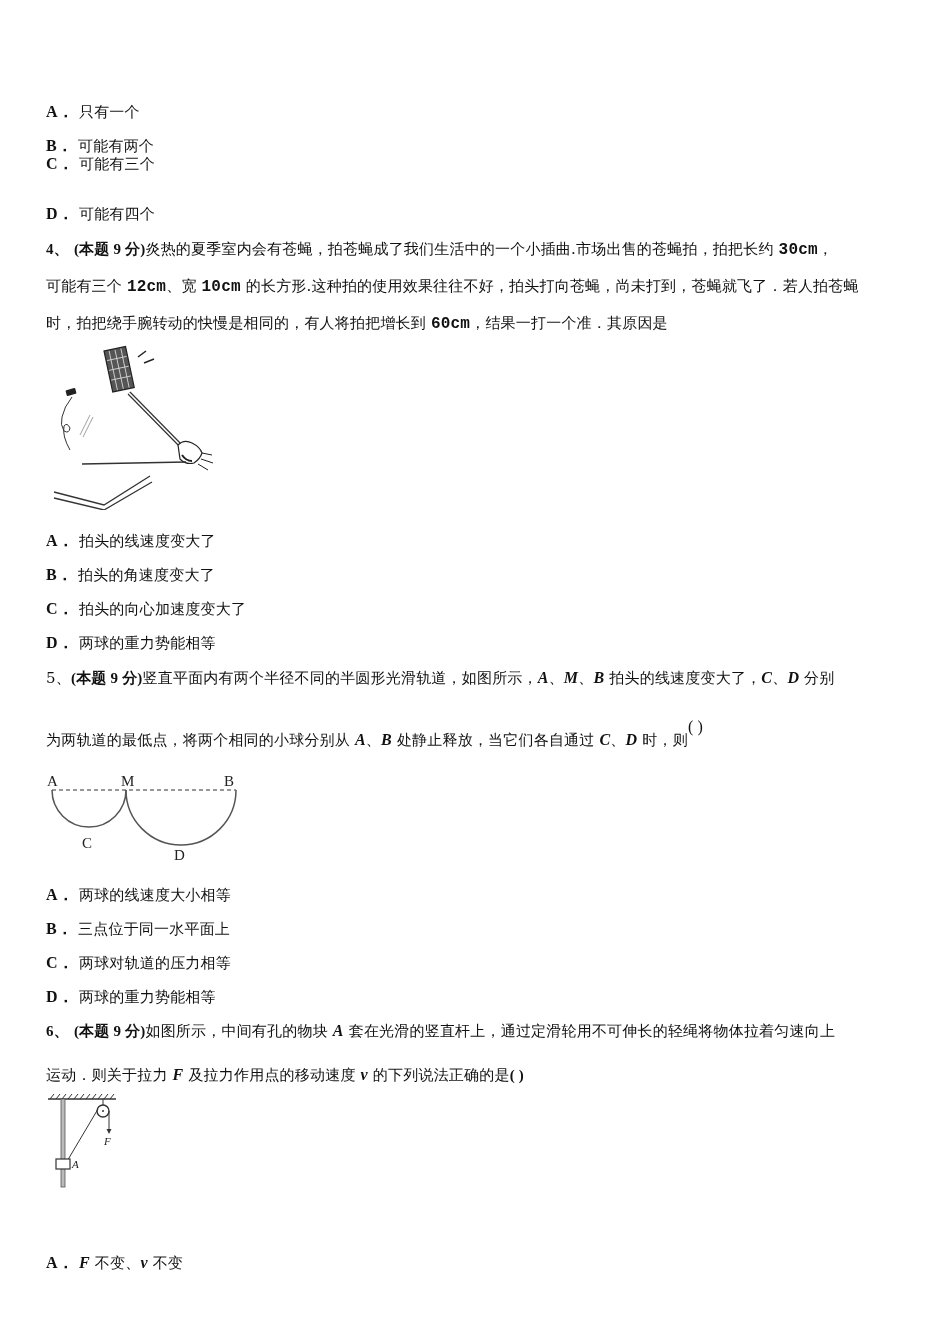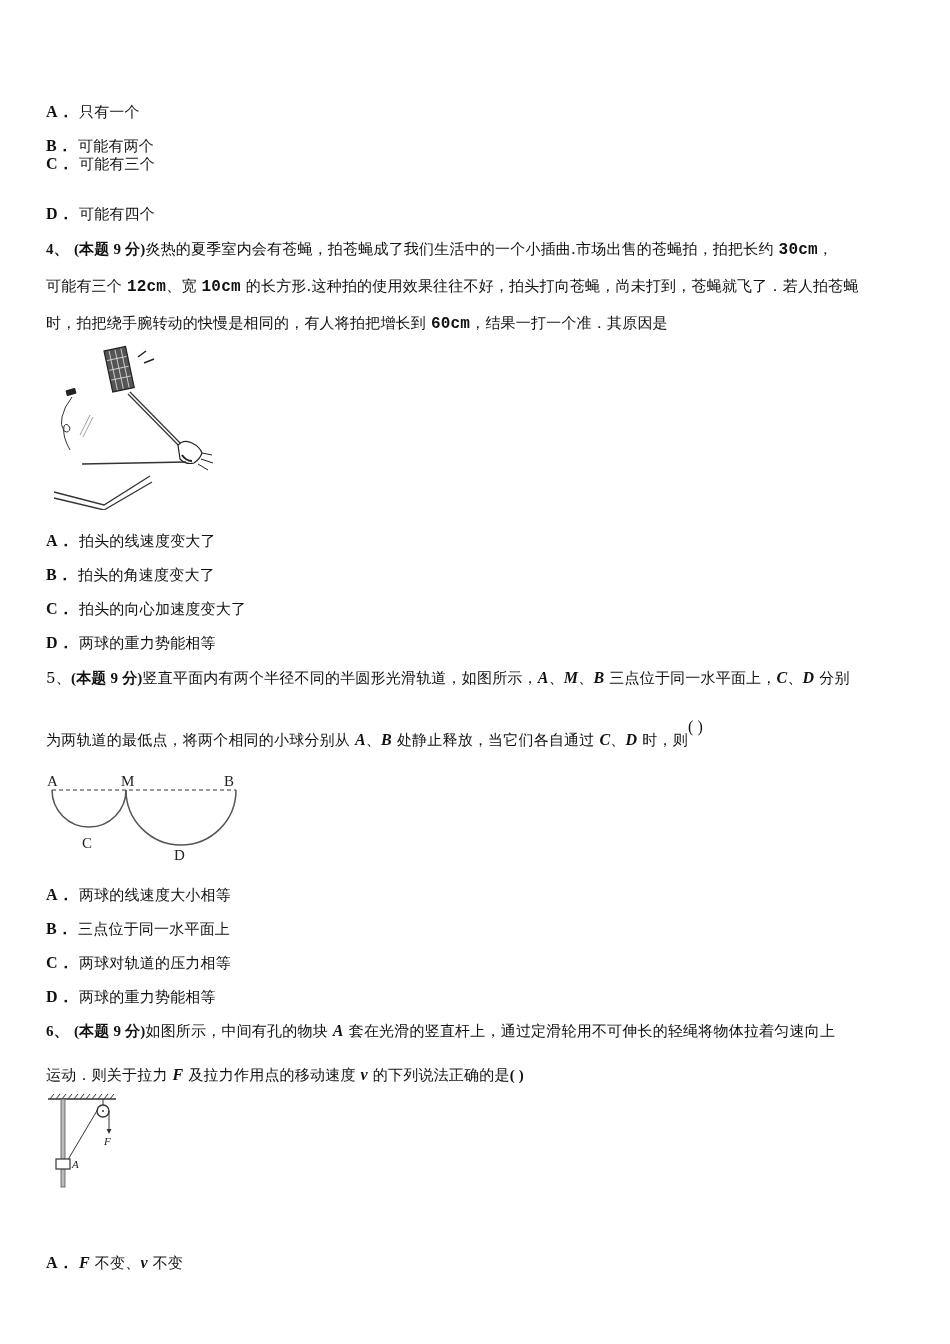--- a/index.html
+++ b/index.html
@@ -99,21 +99,21 @@
 <div class="line" style="top:599px">
   <span class="opt-letter">C．</span>
   <span>拍头的向心加速度变大了</span>
 </div>
 <div class="line" style="top:633px">
   <span class="opt-letter">D．</span>
   <span>两球的重力势能相等</span>
 </div>
 
 <div class="line" style="top:668px">
-  <span>5、</span><span class="qnum">(本题 9 分)</span><span>竖直平面内有两个半径不同的半圆形光滑轨道，如图所示，</span><span class="mathvar">A</span><span>、</span><span class="mathvar">M</span><span>、</span><span class="mathvar">B</span><span> 三点位于同一水平面上，</span><span class="mathvar">C</span><span>、</span><span class="mathvar">D</span><span> 分别</span>
+  <span>5、</span><span class="qnum">(本题 9 分)</span><span>竖直平面内有两个半径不同的半圆形光滑轨道，如图所示，</span><span class="mathvar">A</span><span>、</span><span class="mathvar">M</span><span>、</span><span class="mathvar">B</span><span> 拍头的线速度变大了，</span><span class="mathvar">C</span><span>、</span><span class="mathvar">D</span><span> 分别</span>
 </div>
 <div class="line" style="top:730px">
   <span>为两轨道的最低点，将两个相同的小球分别从 </span><span class="mathvar">A</span><span>、</span><span class="mathvar">B</span><span> 处静止释放，当它们各自通过 </span><span class="mathvar">C</span><span>、</span><span class="mathvar">D</span><span> 时，则</span><span class="paren-sup">(        )</span>
 </div>
 
 <div class="figure" style="left:44px; top:770px;">
   <svg width="205" height="100" viewBox="0 0 205 100">
     <line x1="8" y1="20" x2="192" y2="20" stroke="#333" stroke-width="1.2" stroke-dasharray="4,3"></line>
     <path d="M8 20 A37 37 0 0 0 82 20" fill="none" stroke="#555" stroke-width="1.5"></path>
     <path d="M82 20 A55 55 0 0 0 192 20" fill="none" stroke="#555" stroke-width="1.5"></path>

